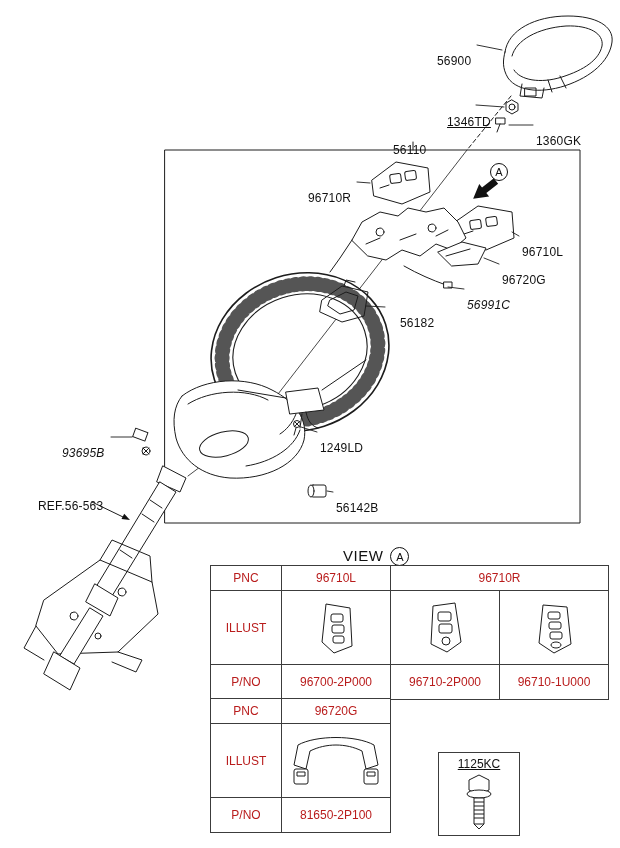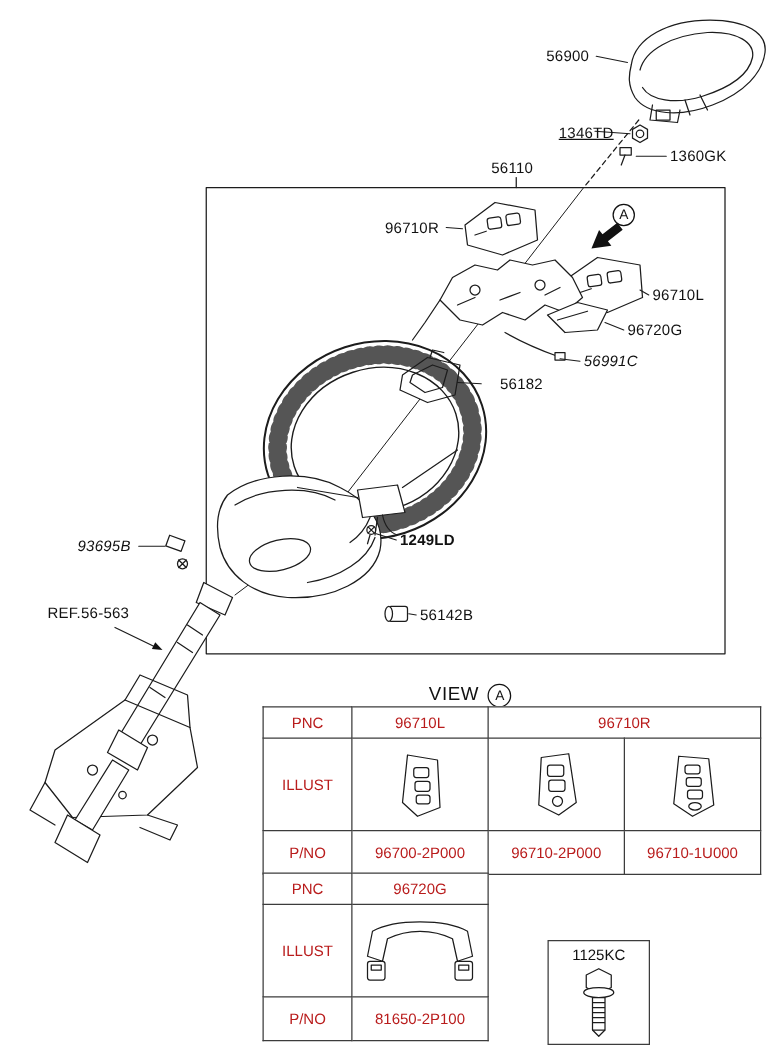--- a/index.html
+++ b/index.html
@@ -1,32 +1,32 @@
 <!DOCTYPE html>
 <html><head>
 <meta charset="utf-8">
 <style>
   * { margin:0; padding:0; box-sizing:border-box; }
   html,body { background:#fff; }
   body { font-family:"Liberation Sans", sans-serif; color:#111; }
   .stage { position:relative; width:620px; height:848px; background:#fff; overflow:hidden; }
   .art { position:absolute; left:0; top:0; }
-  .callout { position:absolute; font-size:12px; white-space:nowrap; color:#111; letter-spacing:.2px; }
+  .callout { position:absolute; font-size:12px; white-space:nowrap; color:#111; letter-spacing:.2px;margin-top:16px; }
   .underline { }
   .circle-marker { position:absolute; border:1.3px solid #111; border-radius:50%;
                    display:flex; align-items:center; justify-content:center; background:#fff; }
   .view-heading { position:absolute; left:343px; top:547px; display:flex; gap:7px; }
   .view-heading .vh-text { font-size:15px; letter-spacing:.5px; }
   .view-heading .vh-circle { position:static; width:19px; height:19px; font-size:11px; }
   .parts-table { position:absolute; border-collapse:collapse; table-layout:fixed; background:#fff; }
   .parts-table td { border:1px solid #3c3c3c; text-align:center; vertical-align:middle;
                     font-size:12px; padding:0; color:#b91c1c; }
   .hw-box { position:absolute; left:438px; top:752px; width:82px; height:84px;
             border:1px solid #3c3c3c; background:#fff; text-align:center; }
-  .hw-box .hw-label { display:block; font-size:12px; margin-top:4px; }
+  .hw-box .hw-label { display:block; font-size:12px; margin-top:4px;text-decoration:underline; }
   svg { display:block; }
   td svg { display:inline-block; vertical-align:middle; }
 </style>
 </head>
 <body>
 
 <div class="stage">
 
   <svg class="art" width="620" height="848" viewBox="0 0 620 848">
     <g stroke="#1c1c1c" stroke-width="1" fill="none" stroke-linejoin="round" stroke-linecap="round">
@@ -176,21 +176,21 @@
 
   <span class="callout" style="left:437px; top:38px;">56900</span>
   <span class="callout" style="left:447px; top:99px;text-decoration:underline;">1346TD</span>
   <span class="callout" style="left:536px; top:118px;">1360GK</span>
   <span class="callout" style="left:393px; top:127px;">56110</span>
   <span class="callout" style="left:308px; top:175px;">96710R</span>
   <span class="callout" style="left:522px; top:229px;">96710L</span>
   <span class="callout" style="left:502px; top:257px;">96720G</span>
   <span class="callout" style="left:467px; top:282px;font-style:italic;">56991C</span>
   <span class="callout" style="left:400px; top:300px;">56182</span>
-  <span class="callout" style="left:320px; top:425px;font-weight:bold;">1249LD</span>
+  <span class="callout" style="left:320px; top:425px;">1249LD</span>
   <span class="callout" style="left:62px;  top:430px;font-style:italic;">93695B</span>
   <span class="callout underline" style="left:38px; top:483px;">REF.56-563</span>
   <span class="callout" style="left:336px; top:485px;">56142B</span>
 
   <div class="circle-marker" style="left:490px; top:163px; width:18px; height:18px; font-size:11px;">
     <span>A</span>
   </div>
 
   <div class="view-heading">
     <span class="vh-text">VIEW</span>

